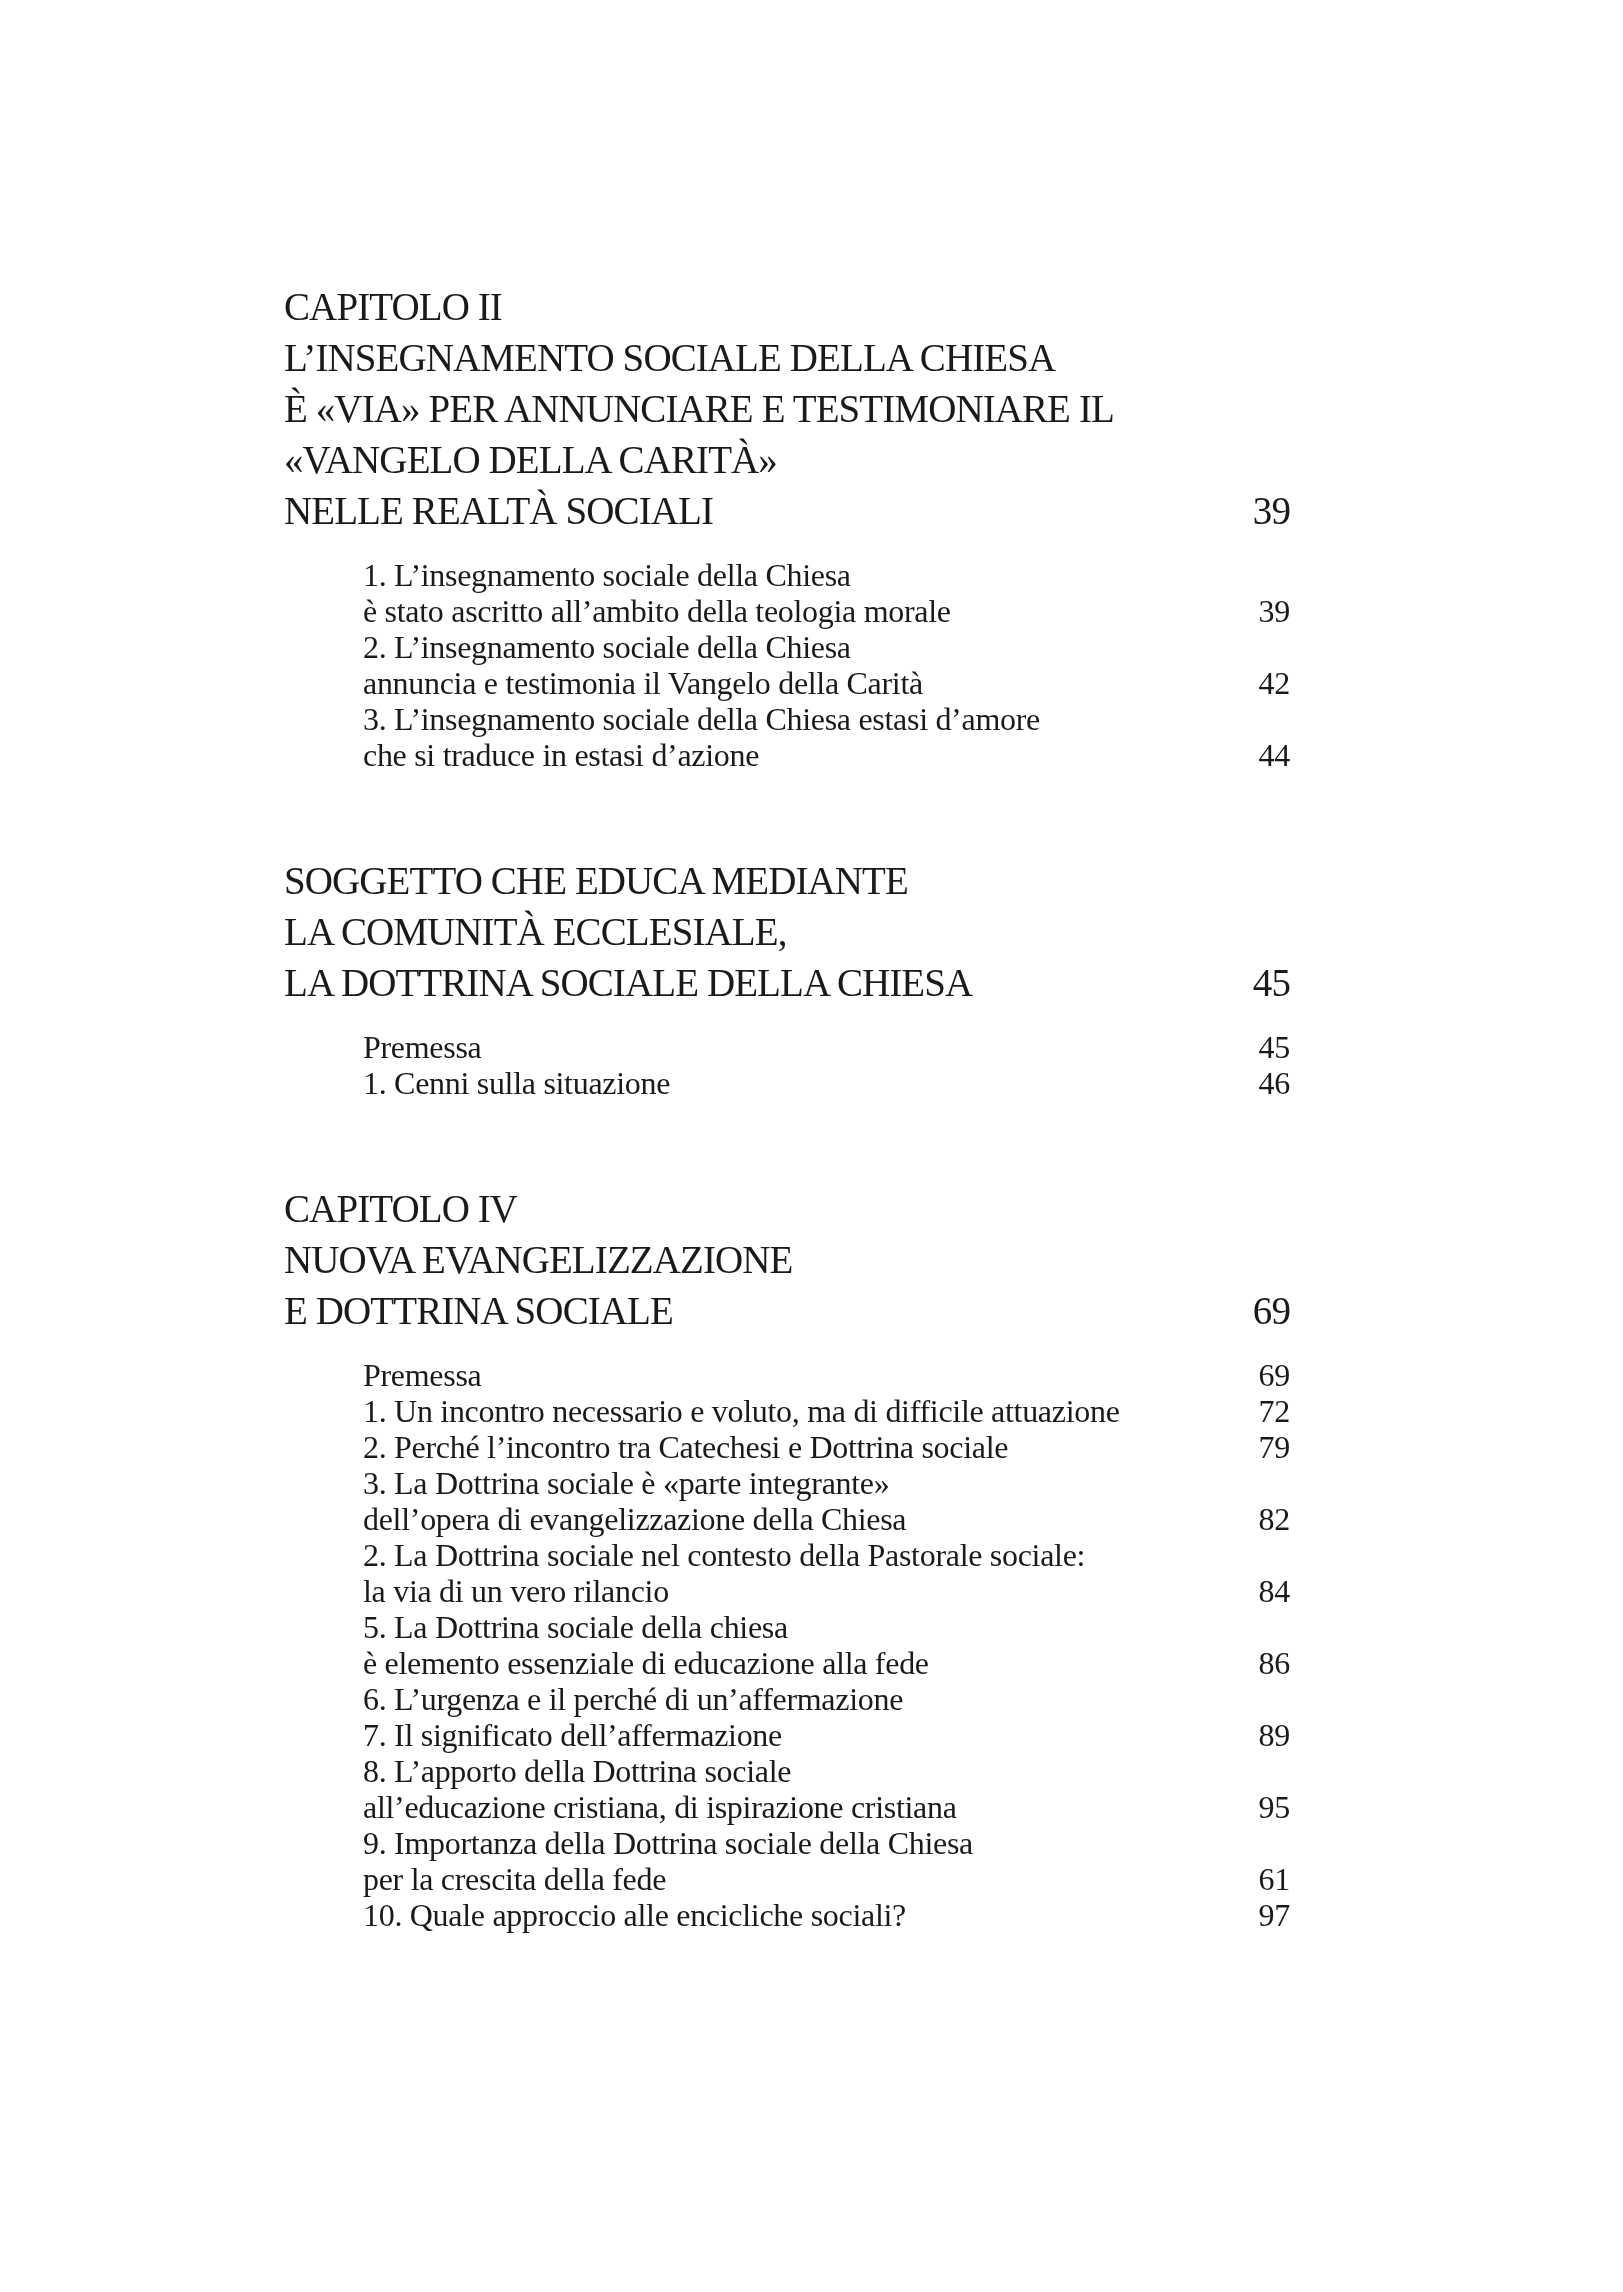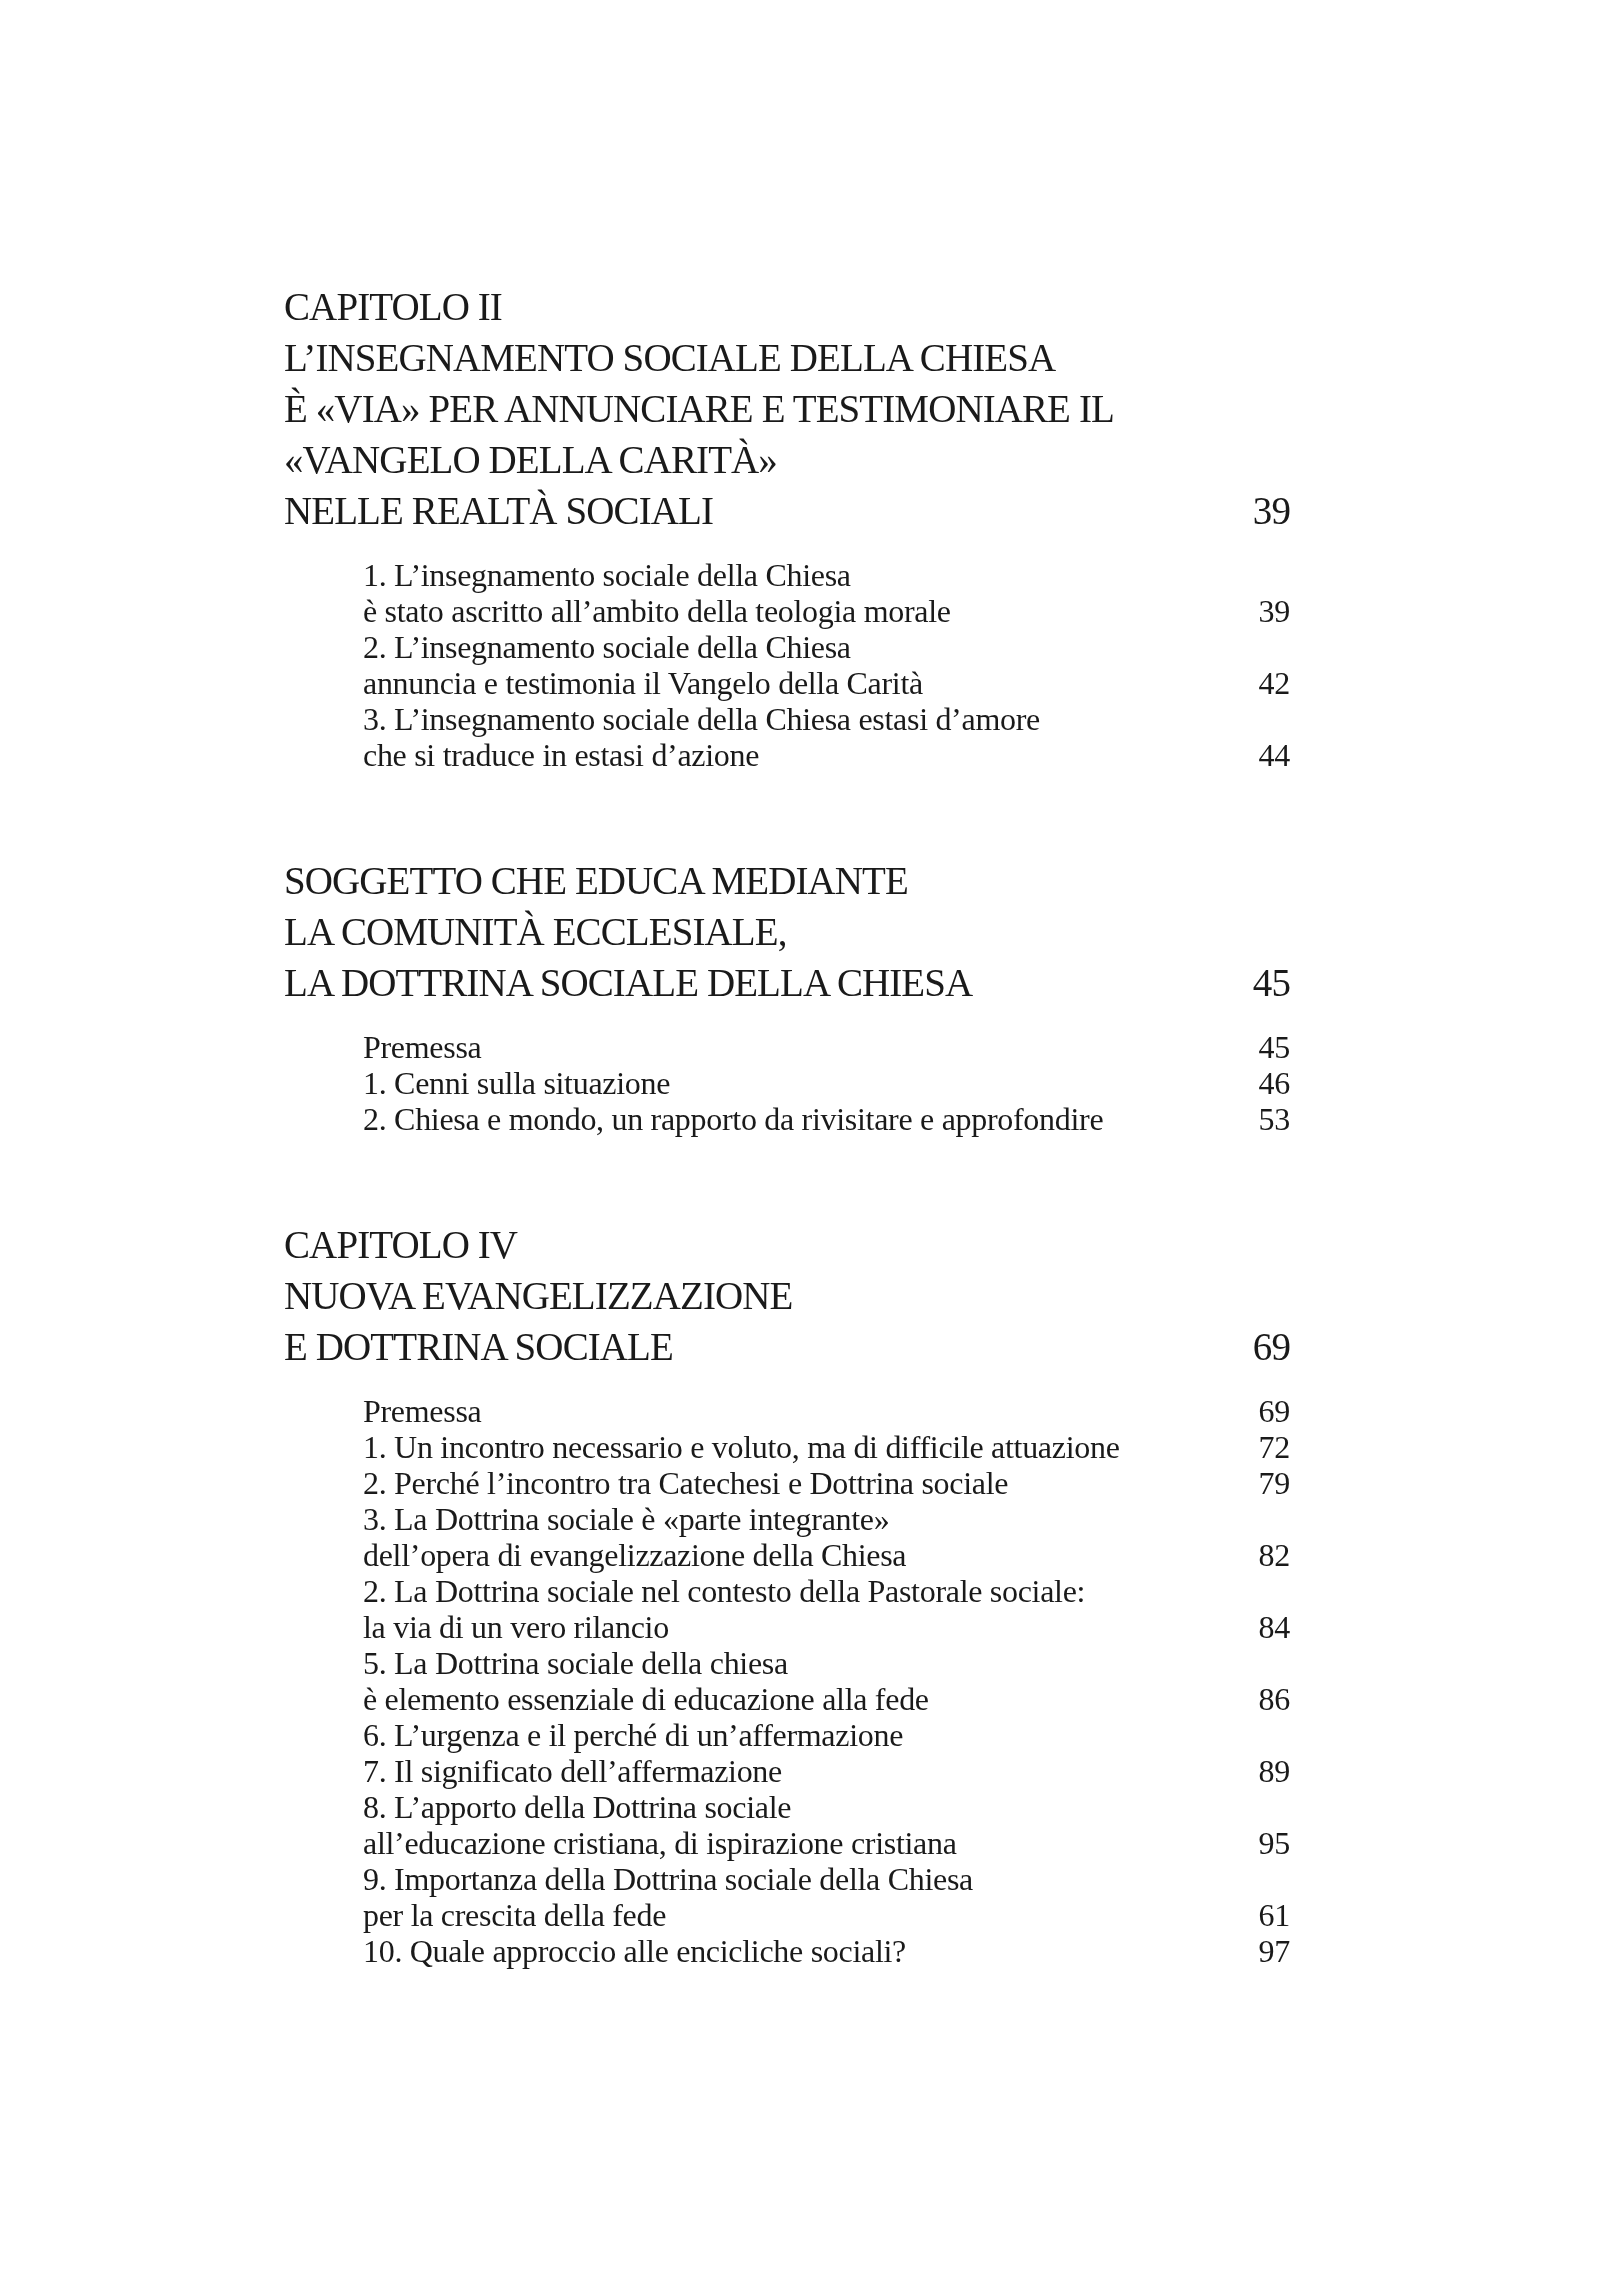--- a/index.html
+++ b/index.html
@@ -114,24 +114,20 @@
       </div>
       <div class="entries">
         <div class="line">
             <span class="t">Premessa</span>
             <span class="p">45</span>
           </div>
         <div class="line">
             <span class="t">1. Cenni sulla situazione</span>
             <span class="p">46</span>
           </div>
-        <div class="line">
-            <span class="t">2. Chiesa e mondo, un rapporto da rivisitare e approfondire</span>
-            <span class="p">53</span>
-          </div>
       </div>
     </section>
 
     <section class="toc-section">
       <div class="heading">
         <div class="line">
             <span class="t">CAPITOLO IV</span>
             <span class="p"></span>
           </div>
         <div class="line">

